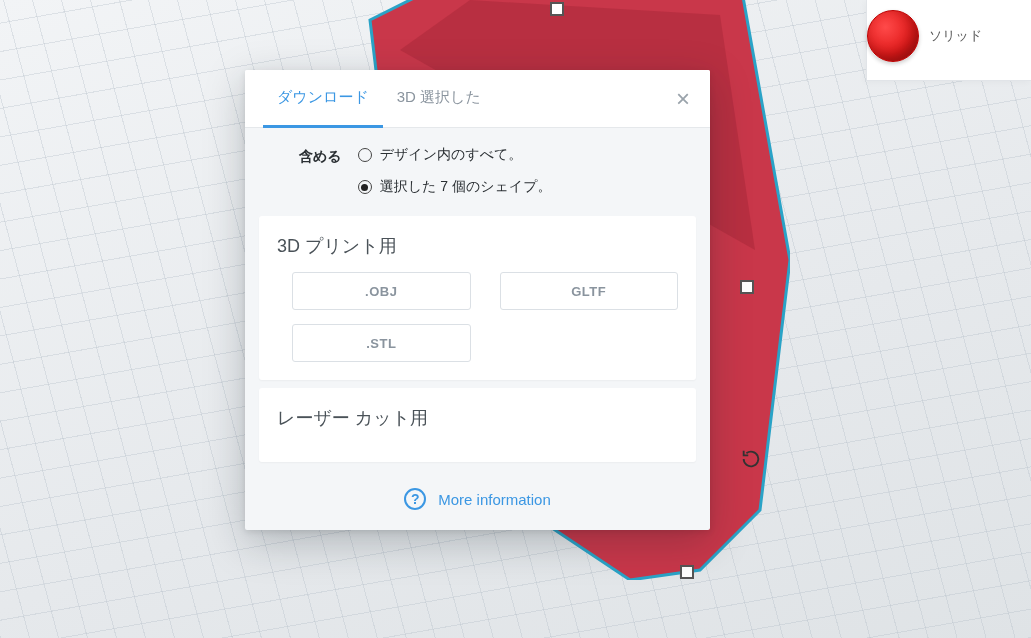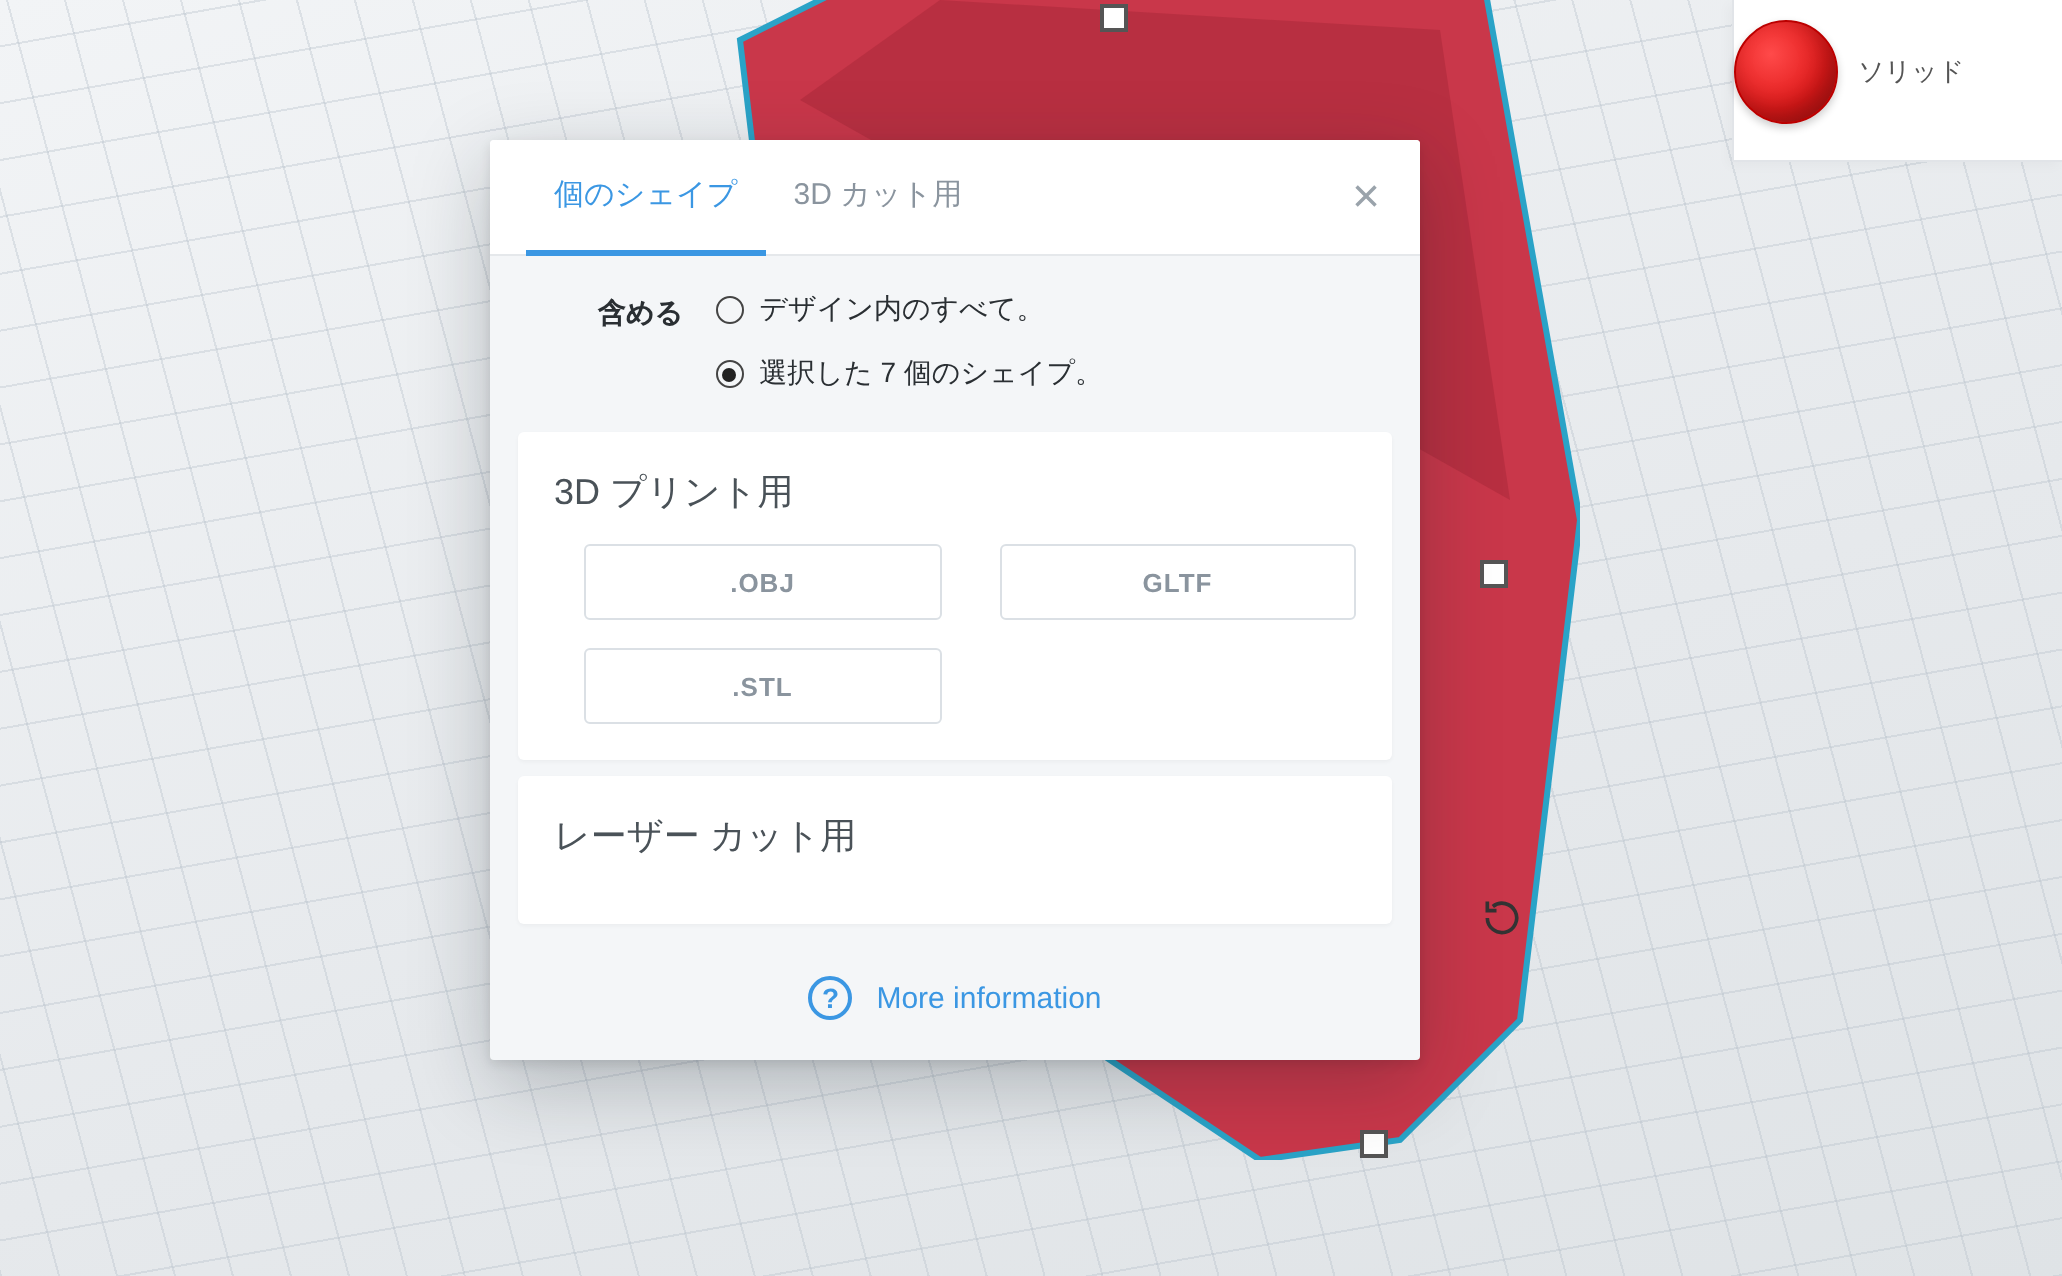--- a/index.html
+++ b/index.html
@@ -245,24 +245,24 @@
 
 <div class="palette">
   <div class="swatch"></div>
   <div class="palette-label">ソリッド</div>
 </div>
 
 <div class="dialog">
 
   <div class="dialog-header">
     <div class="tab active">
-      <span>個のシェイプ</span>
+      <span>ダウンロード</span>
     </div>
     <div class="tab">
-      <span>3D カット用</span>
+      <span>3D 選択した</span>
     </div>
     <div class="close-btn">
       <span>×</span>
     </div>
   </div>
 
   <div class="include-row">
     <div class="include-label">含める</div>
     <div class="radio-col">
       <label class="radio-item">

